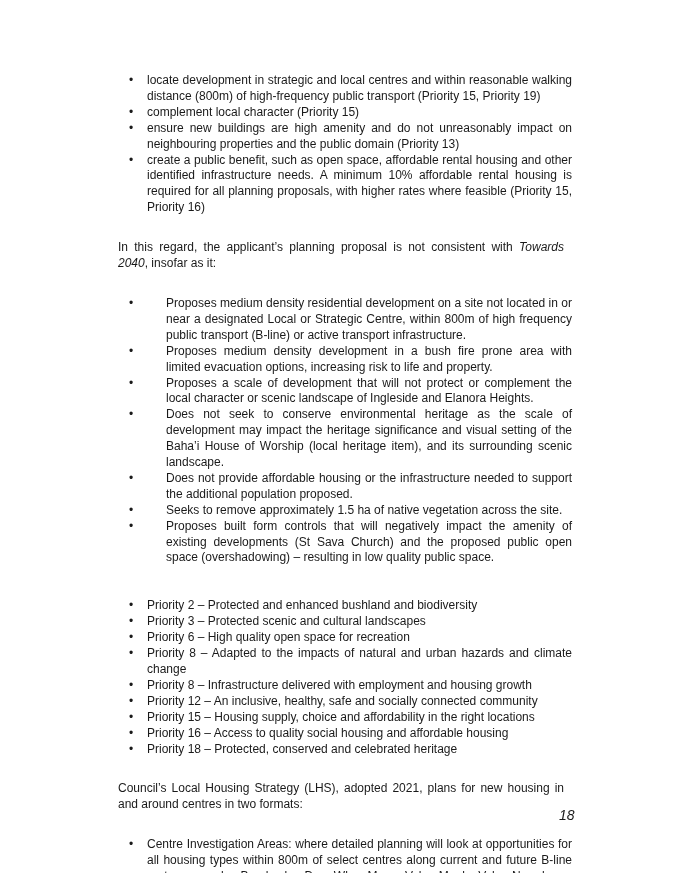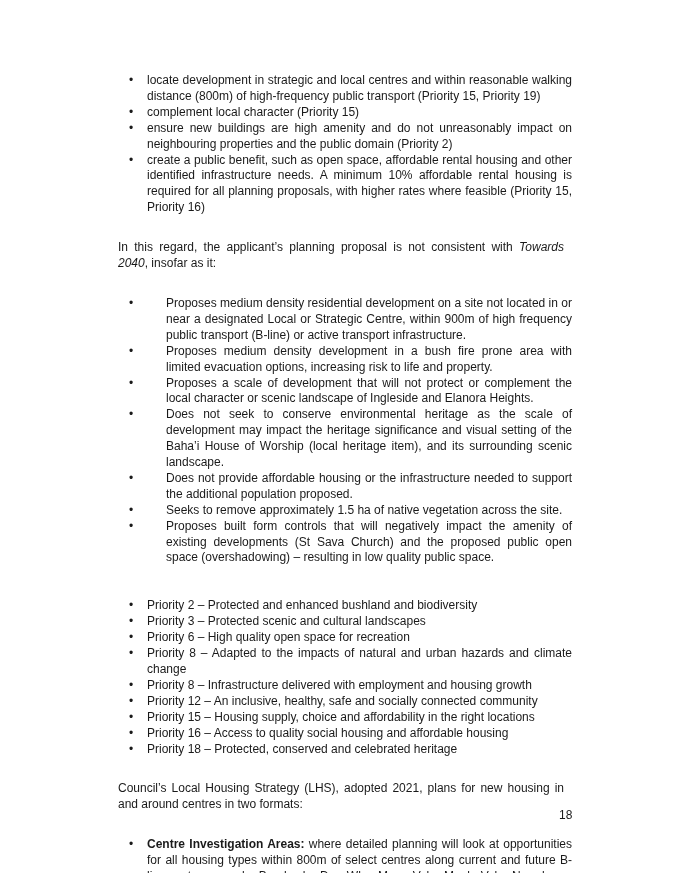--- a/index.html
+++ b/index.html
@@ -51,48 +51,49 @@
     .bullet {
       font-size: 12px;
     }
     p {
       margin: 8px;
       text-align: justify;
     }
     .gap-lg { height: 16px; }
     .list-b { margin-top: 0; }
     em { font-style: italic; }
-    strong { font-weight: bold; }
+    strong { font-weight: normal; }
     .page-number {
       position: absolute;
       left: 559px;
       top: 808px;
-      font-size: 12px;
+      font-size: 14px;
+      font-style: italic;
     }
   </style>
 </head>
 <body>
 
 <div class="page">
 
   <ul class="list-a">
     <li><span class="bullet">•</span><span>locate development in strategic and local centres and within reasonable walking distance (800m) of high-frequency public transport (Priority 15, Priority 19)</span></li>
     <li><span class="bullet">•</span><span>complement local character (Priority 15)</span></li>
-    <li><span class="bullet">•</span><span>ensure new buildings are high amenity and do not unreasonably impact on neighbouring properties and the public domain (Priority 2)</span></li>
+    <li><span class="bullet">•</span><span>ensure new buildings are high amenity and do not unreasonably impact on neighbouring properties and the public domain (Priority 13)</span></li>
     <li><span class="bullet">•</span><span>create a public benefit, such as open space, affordable rental housing and other identified infrastructure needs. A minimum 10% affordable rental housing is required for all planning proposals, with higher rates where feasible (Priority 15, Priority 16)</span></li>
   </ul>
 
   <div class="gap-lg"></div>
 
   <p><span>In this regard, the applicant’s planning proposal is not consistent with </span><em>Towards 2040</em><span>, insofar as it:</span></p>
 
   <div class="gap-lg"></div>
 
   <ul class="list-b">
-    <li><span class="bullet">•</span><span>Proposes medium density residential development on a site not located in or near a designated Local or Strategic Centre, within 900m of high frequency public transport (B-line) or active transport infrastructure.</span></li>
+    <li><span class="bullet">•</span><span>Proposes medium density residential development on a site not located in or near a designated Local or Strategic Centre, within 800m of high frequency public transport (B-line) or active transport infrastructure.</span></li>
     <li><span class="bullet">•</span><span>Proposes medium density development in a bush fire prone area with limited evacuation options, increasing risk to life and property.</span></li>
     <li><span class="bullet">•</span><span>Proposes a scale of development that will not protect or complement the local character or scenic landscape of Ingleside and Elanora Heights.</span></li>
     <li><span class="bullet">•</span><span>Does not seek to conserve environmental heritage as the scale of development may impact the heritage significance and visual setting of the Baha’i House of Worship (local heritage item), and its surrounding scenic landscape.</span></li>
     <li><span class="bullet">•</span><span>Does not provide affordable housing or the infrastructure needed to support the additional population proposed.</span></li>
     <li><span class="bullet">•</span><span>Seeks to remove approximately 1.5 ha of native vegetation across the site.</span></li>
     <li><span class="bullet">•</span><span>Proposes built form controls that will negatively impact the amenity of existing developments (St Sava Church) and the proposed public open space (overshadowing) – resulting in low quality public space.</span></li>
   </ul>
 
   <div class="gap-lg"></div>
 

